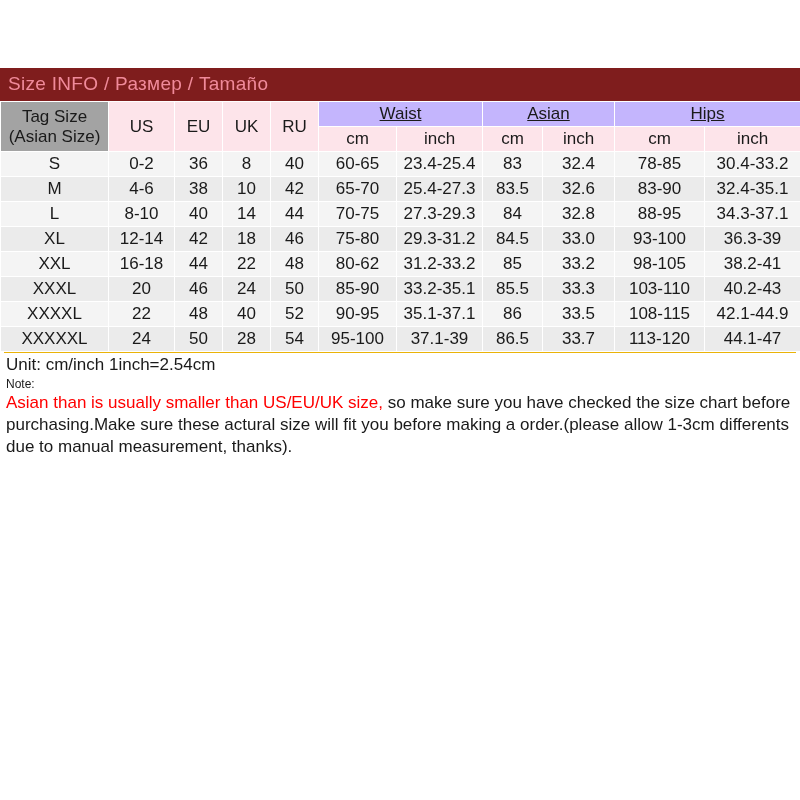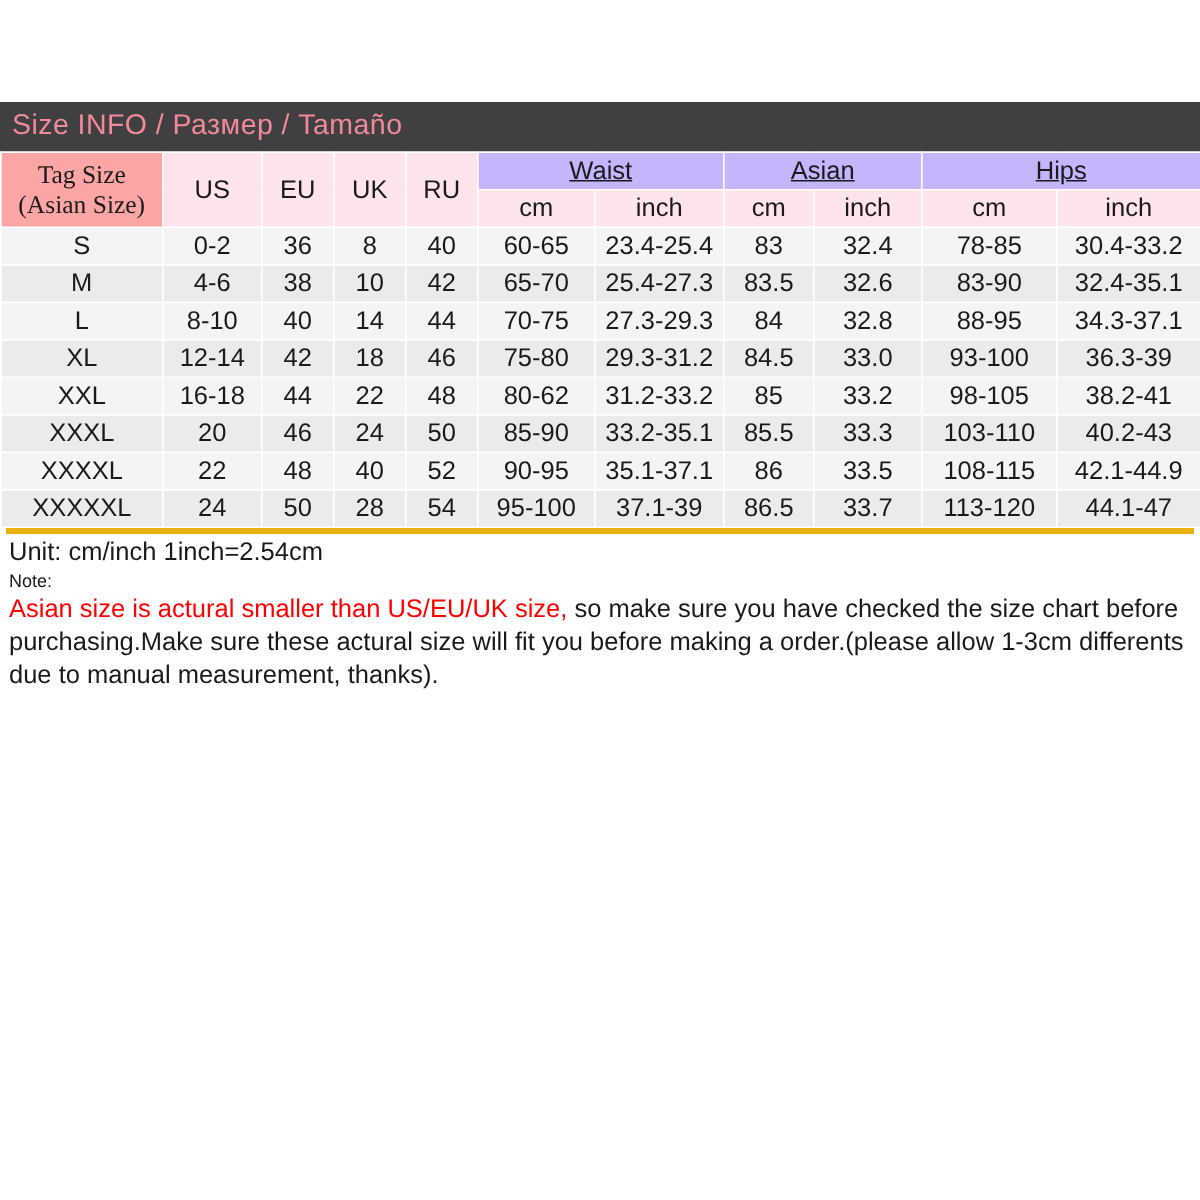--- a/index.html
+++ b/index.html
@@ -16,21 +16,21 @@
     height: 800px;
     background: #ffffff;
   }
   .sheet {
     position: absolute;
     left: 0;
     top: 68px;
     width: 800px;
   }
   .title-bar {
-    background: #404040;
+    background: #7f1d1d;
     color: #f08a9a;
     font-size: 19px;
     padding: 4px 8px 5px 8px;
     letter-spacing: 0.3px;
     height: 24px;
     line-height: 24px;
     box-sizing: content-box;
   }
   table.size-table {
     border-collapse: collapse;
@@ -51,22 +51,21 @@
     background: #fde4ea;
     font-weight: bold;
   }
   .row-a td { background: #f4f4f4; }
   .row-b td { background: #ebebeb; }
 
   .tagsize-cell {
     font-weight: bold;
     font-size: 17px;
     line-height: 22px;
-    background: #fca5a5;
-    font-family: Liberation Serif, serif;
+    background: #a3a3a3;
   }
   .grp {
     font-weight: bold;
     font-size: 17px;
     background: #c4b5fd;
     text-decoration: underline;
   }
   .sub {
     font-weight: bold;
     font-size: 16px;
@@ -82,21 +81,21 @@
   .notes {
     width: 800px;
     box-sizing: border-box;
     padding: 0 4px;
     background: #ffffff;
   }
   .unit-line {
     font-size: 17px;
     color: #1a1a1a;
     padding: 2px 2px 1px 2px;
-    border-top: 4px solid #eab308;
+    border-top: 1px solid #eab308;
   }
   .note-label {
     font-size: 12px;
     color: #1a1a1a;
     padding: 1px 2px;
   }
   .note-body {
     font-size: 17px;
     color: #1a1a1a;
     line-height: 22px;
@@ -249,17 +248,17 @@
           <td>33.7</td>
           <td>113-120</td>
           <td>44.1-47</td>
         </tr>
       </tbody>
     </table>
 
     <div class="notes">
       <div class="unit-line">Unit: cm/inch 1inch=2.54cm</div>
       <div class="note-label">Note:</div>
-      <div class="note-body"><span class="warn">Asian size is actural smaller than US/EU/UK size,</span><span> so make sure you have checked the size chart before purchasing.Make sure these actural size will fit you before making a order.(please allow 1-3cm differents due to manual measurement, thanks).</span></div>
+      <div class="note-body"><span class="warn">Asian than is usually smaller than US/EU/UK size,</span><span> so make sure you have checked the size chart before purchasing.Make sure these actural size will fit you before making a order.(please allow 1-3cm differents due to manual measurement, thanks).</span></div>
     </div>
 
   </div>
 </div>
 
 </body></html>

